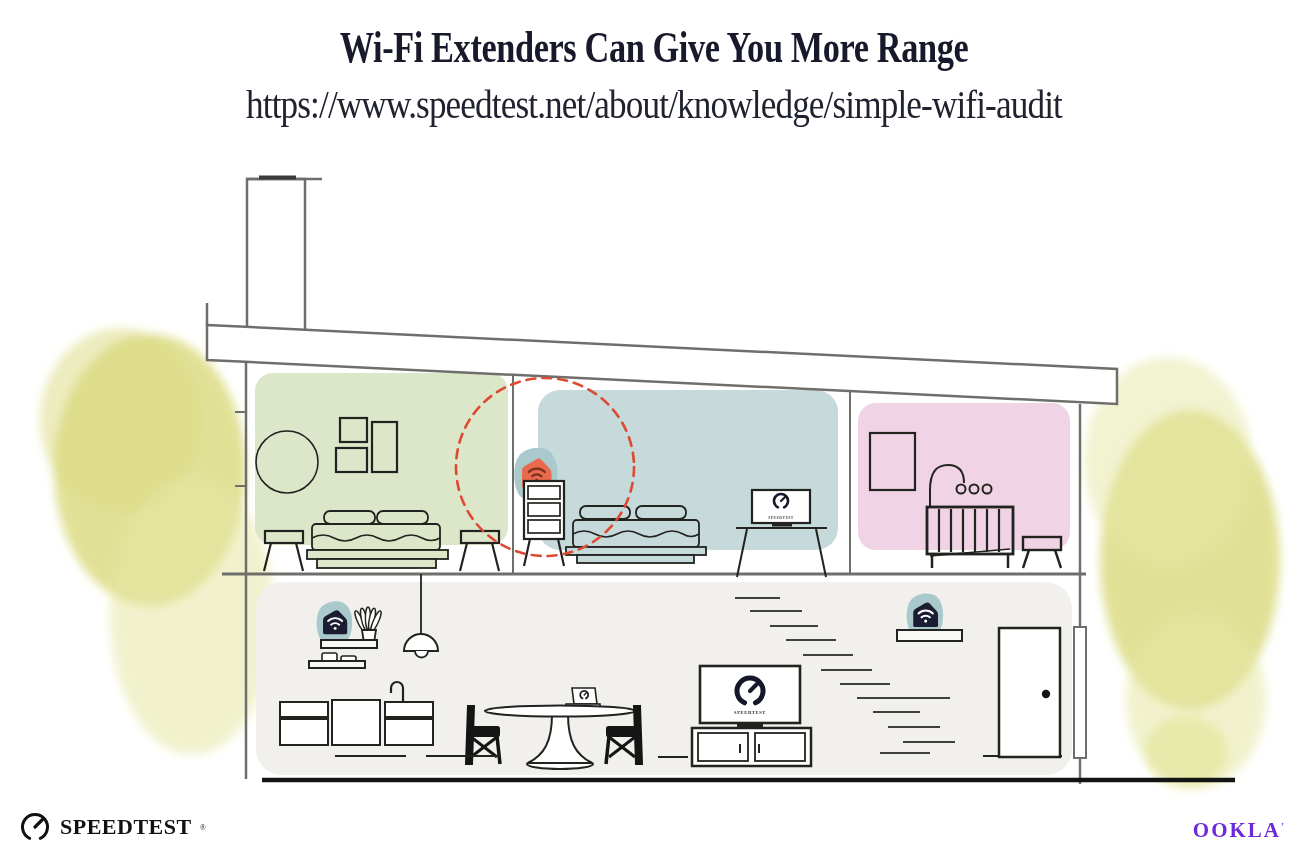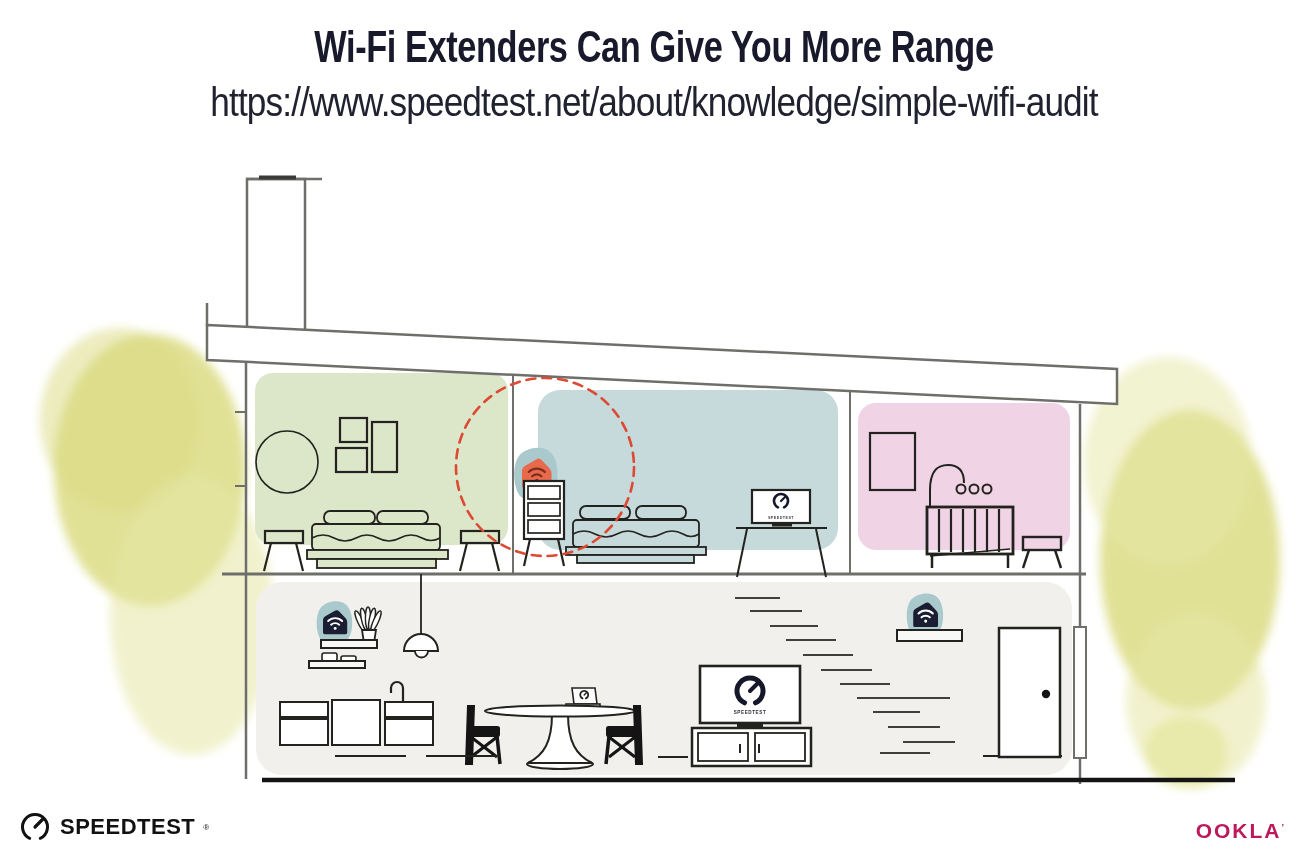--- a/index.html
+++ b/index.html
@@ -1,29 +1,29 @@
 <!DOCTYPE html>
 <html><head>
 <meta charset="utf-8">
 <style>
   html,body{margin:0;padding:0;background:#ffffff;}
   .canvas{position:relative;width:1308px;height:861px;background:#fff;overflow:hidden;
-          font-family:Liberation Sans, sans-serif;color:#191b2e;}
+          font-family:Liberation Serif, serif;color:#191b2e;}
   .hdr{position:absolute;top:0;left:0;width:1308px;text-align:center;}
   .hdr h1{margin:22px 0 0 0;font-size:44px;font-weight:bold;letter-spacing:-0.5px;
           color:#181a2c;transform:scaleX(0.78);transform-origin:50% 50%;}
   .hdr .url{margin-top:8px;font-size:40px;font-weight:400;color:#20232f;
           transform:scaleX(0.88);transform-origin:50% 50%;letter-spacing:-1px;}
   svg.house{position:absolute;left:0;top:0;}
   .ftr{position:absolute;left:0;right:0;bottom:12px;height:46px;}
   .brand-left{position:absolute;left:18px;bottom:4px;display:flex;align-items:center;gap:8px;}
   .brand-left .word{font-size:22px;font-weight:bold;letter-spacing:0.5px;color:#111;}
   .brand-left sup{font-size:8px;color:#111;vertical-align:top;}
   .brand-right{position:absolute;right:22px;bottom:6px;font-size:21px;font-weight:bold;
-          letter-spacing:2px;color:#be185d;}
+          letter-spacing:2px;color:#6d28d9;}
   .brand-right sup{font-size:9px;}
 </style>
 </head>
 <body>
 
 <div class="canvas">
 
   <div class="hdr">
     <h1>Wi-Fi Extenders Can Give You More Range</h1>
     <div class="url">https://www.speedtest.net/about/knowledge/simple-wifi-audit</div>

